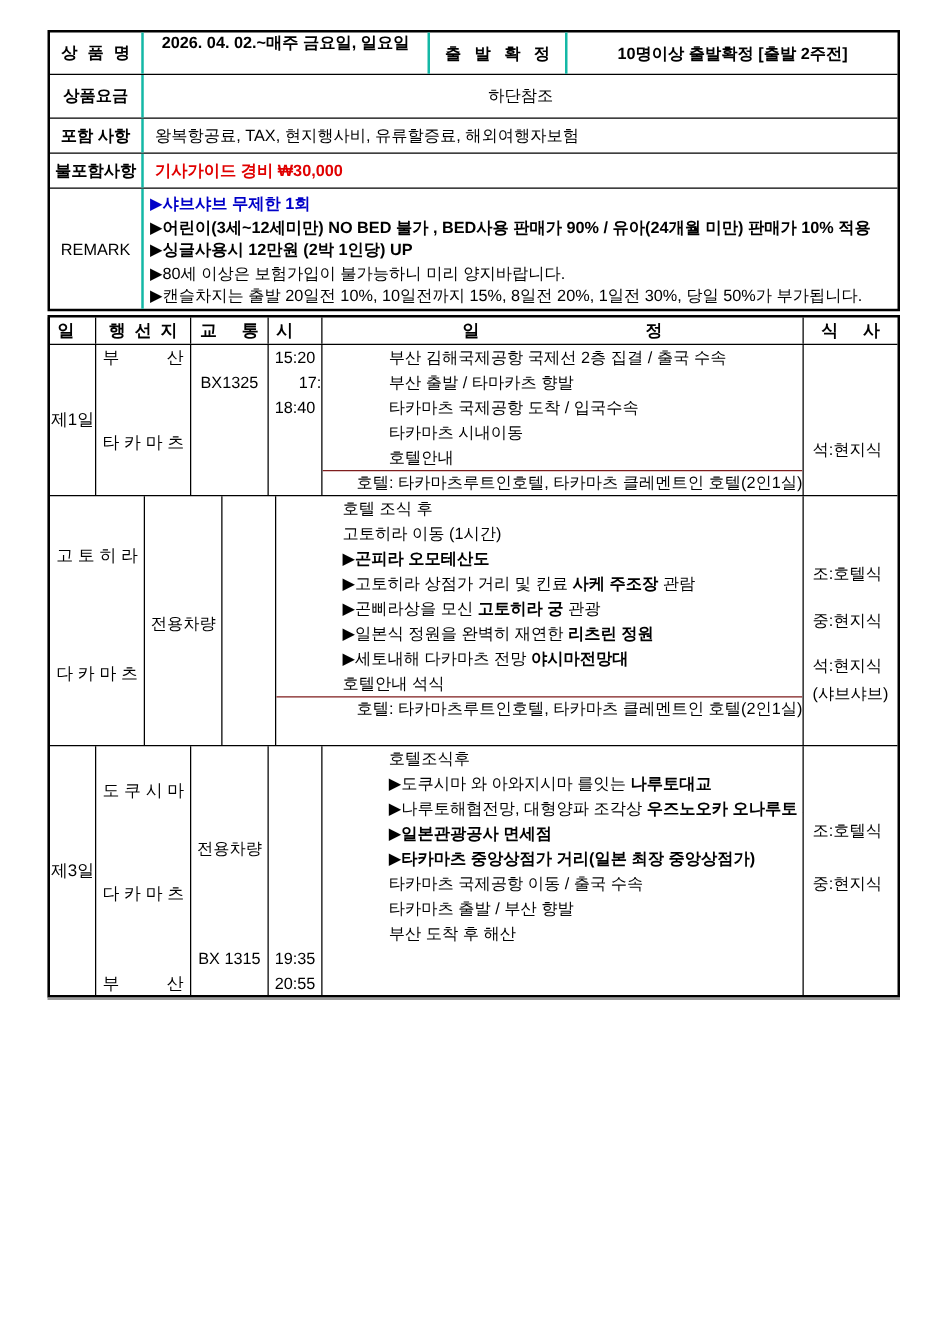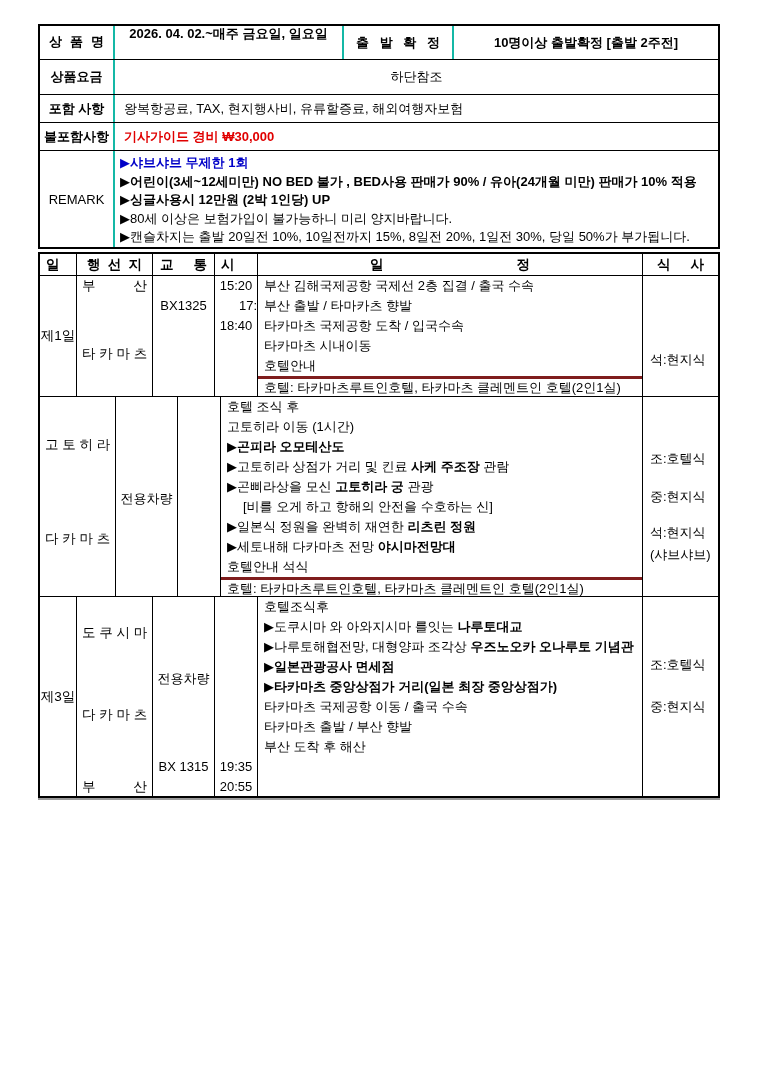--- a/index.html
+++ b/index.html
@@ -73,24 +73,24 @@
   .h-meal  { padding:0 14px; }
 
   .day-block { display:flex; }
   .day-block + .day-block { border-top:1px solid #000; }
   .day-block .col { border-right:1px solid #000; position:relative; overflow:hidden; }
   .day-block .col:last-child { border-right:none; }
   .col.c-day { display:flex; align-items:center; justify-content:center; font-size:13.5px; }
   .pos { position:absolute; left:0; right:0; line-height:20px; white-space:nowrap; }
   .dest-entry { padding:0 5px; font-size:13.5px; }
   .ctr { text-align:center; }
-  .sched-line { height:20px; line-height:20px; padding-left:6px; white-space:nowrap; }
+  .sched-line { height:20px; line-height:20px; padding-left:6px; white-space:nowrap;margin-left:47px; }
   .sched-line.indent { padding-left:22px; }
   .sched-line .b, .b { font-weight:bold; }
-  .hotel-line { height:20px; line-height:18px; border-top:3px solid #7f1d1d; padding-left:6px; white-space:nowrap; }
+  .hotel-line { height:20px; line-height:18px; border-top:1px solid #7f1d1d; padding-left:6px; white-space:nowrap;text-align:right; }
   .meal-entry { padding-left:7px; white-space:nowrap; }
 </style>
 </head>
 <body>
 
 <div class="page">
 
   <div class="sheet">
 
     <div class="info-table">
@@ -181,21 +181,20 @@
             <div class="col c-trans" style="height: 100%;">
               <div class="pos ctr" style="top: 92px;">전용차량</div>
             </div>
             <div class="col c-time" style="height: 100%;"></div>
             <div class="col c-sched" style="height: 100%;">
               <div class="sched-line"><span>호텔 조식 후</span></div>
               <div class="sched-line"><span>고토히라 이동 (1시간)</span></div>
               <div class="sched-line"><span class="b">▶곤피라 오모테산도</span></div>
               <div class="sched-line"><span>▶고토히라 상점가 거리 및 킨료 </span><span class="b">사케 주조장</span><span> 관람</span></div>
               <div class="sched-line"><span>▶곤삐라상을 모신 </span><span class="b">고토히라 궁</span><span> 관광</span></div>
-              <div class="sched-line indent"><span>[비를 오게 하고 항해의 안전을 수호하는 신]</span></div>
               <div class="sched-line"><span>▶일본식 정원을 완벽히 재연한 </span><span class="b">리츠린 정원</span></div>
               <div class="sched-line"><span>▶세토내해 다카마츠 전망  </span><span class="b">야시마전망대</span></div>
               <div class="sched-line"><span>호텔안내 석식</span></div>
               <div class="hotel-line">호텔: 타카마츠루트인호텔, 타카마츠 클레멘트인 호텔(2인1실)</div>
             </div>
             <div class="col c-meal" style="height: 100%;">
               <div class="pos meal-entry" style="top: 52px;">조:호텔식</div>
               <div class="pos meal-entry" style="top: 90px;">중:현지식</div>
               <div class="pos meal-entry" style="top: 126px;">석:현지식</div>
               <div class="pos meal-entry" style="top: 148px;">(샤브샤브)</div>

